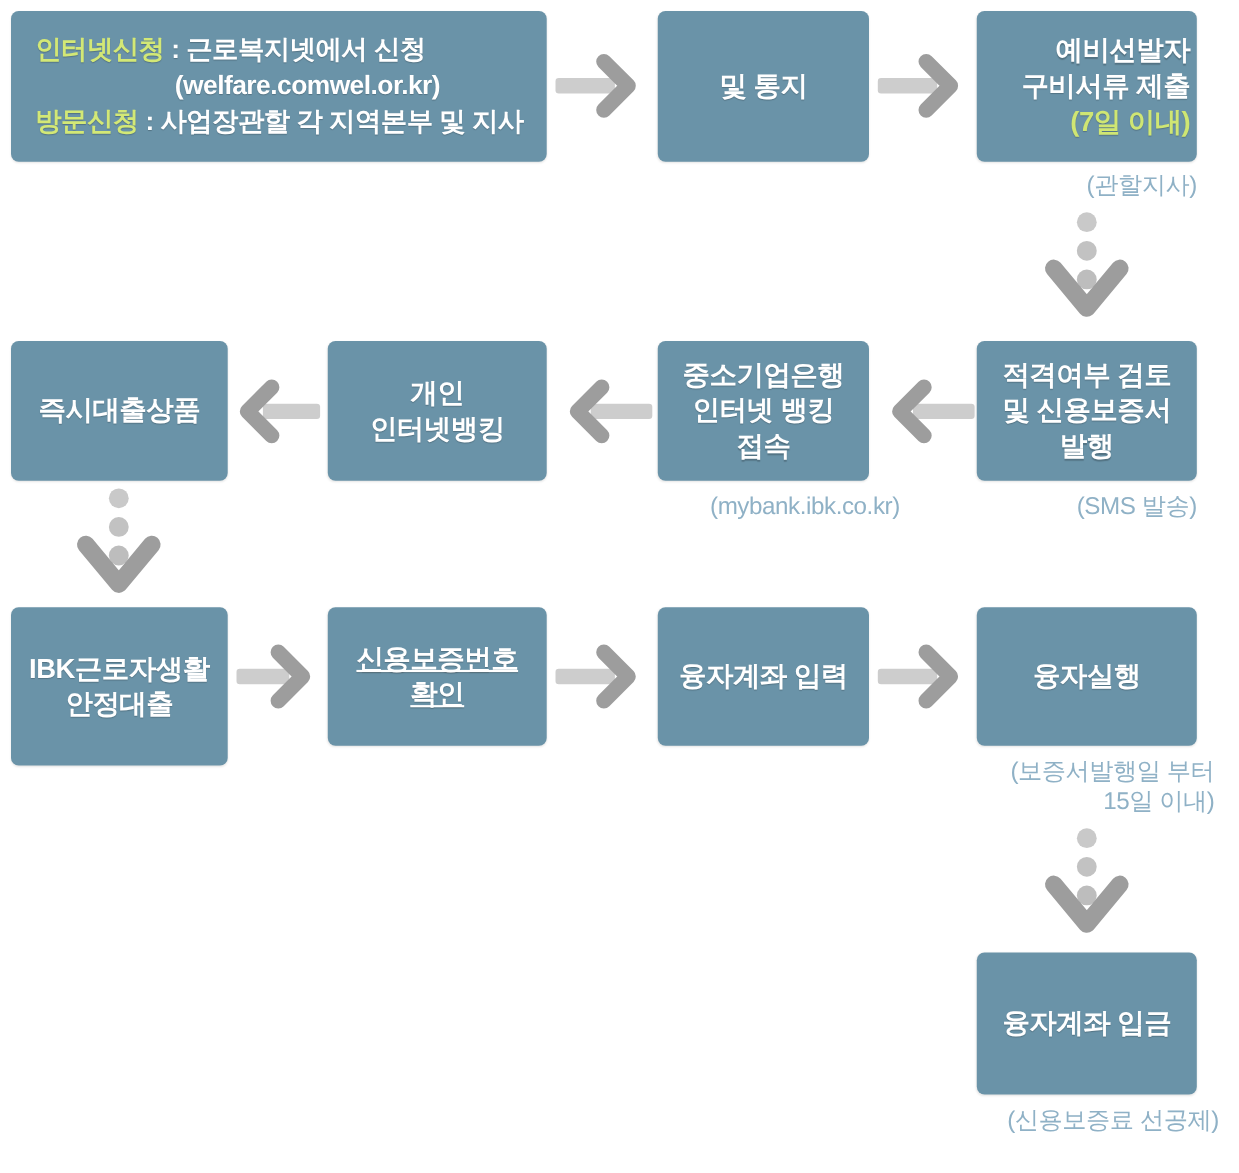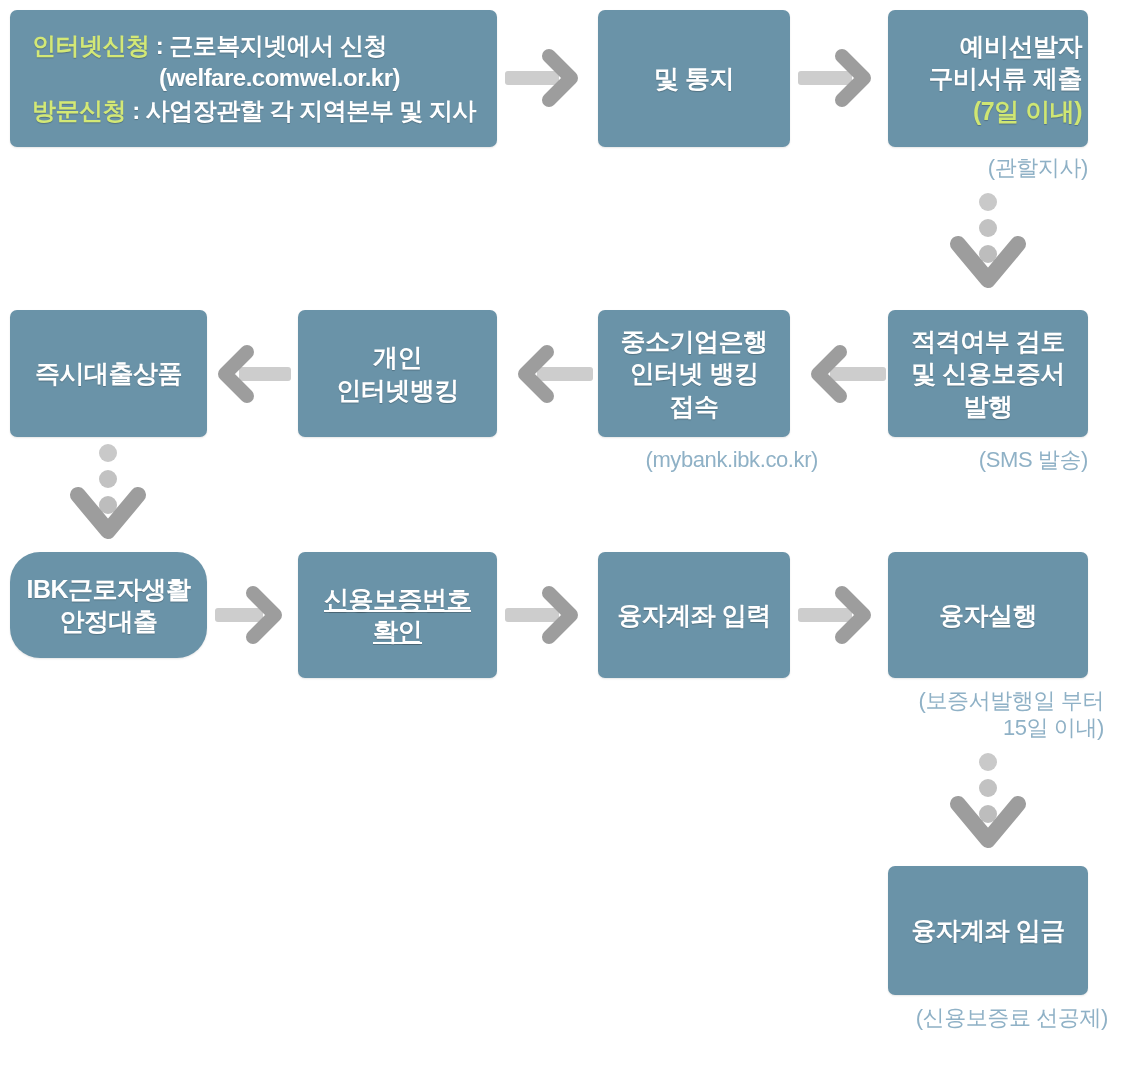--- a/index.html
+++ b/index.html
@@ -196,21 +196,21 @@
 
   <div class="v-arrow" style="left:62px; top:443px; width:92px; height:110px;">
     <svg width="92" height="110" viewBox="0 0 92 110">
       <circle cx="46" cy="10" r="9" fill="#c9c9c9"></circle>
       <circle cx="46" cy="36" r="9" fill="#c2c2c2"></circle>
       <circle cx="46" cy="62" r="9" fill="#bdbdbd"></circle>
       <path d="M16 52 L46 88 L76 52" fill="none" stroke="#9d9d9d" stroke-width="16" stroke-linecap="round" stroke-linejoin="round"></path>
     </svg>
   </div>
 
-  <div class="node" style="left:10px; top:552px; width:197px; height:106px;border-radius:30px;">
+  <div class="node" style="left:10px; top:552px; width:197px; height:144px;">
     <span class="node-text">
       <span class="line">IBK근로자생활</span>
       <span class="line">안정대출</span>
     </span>
   </div>
 
   <div class="h-arrow" style="left:213px; top:587px; width:80px; height:56px;">
     <svg width="80" height="56" viewBox="0 0 80 56">
       <rect x="2" y="21" width="48" height="14" rx="3" fill="#cdcdcd"></rect>
       <path d="M40 6 L62 28 L40 50" fill="none" stroke="#9d9d9d" stroke-width="14" stroke-linecap="round" stroke-linejoin="round"></path>

